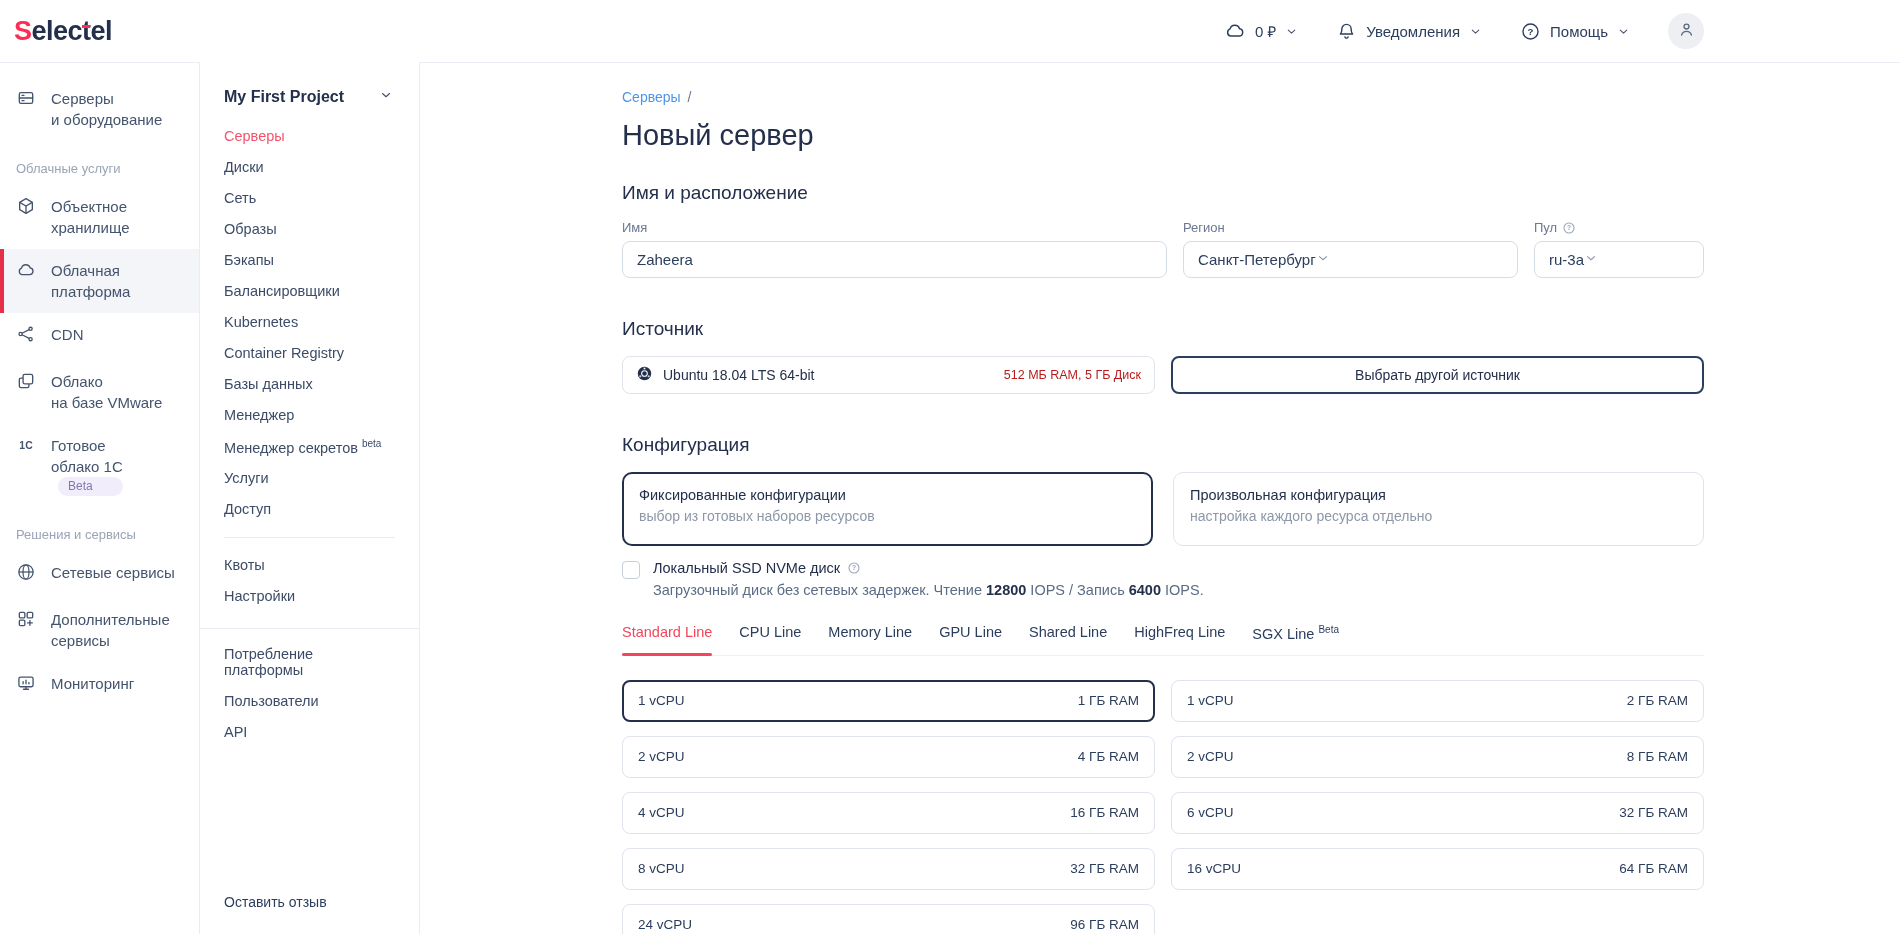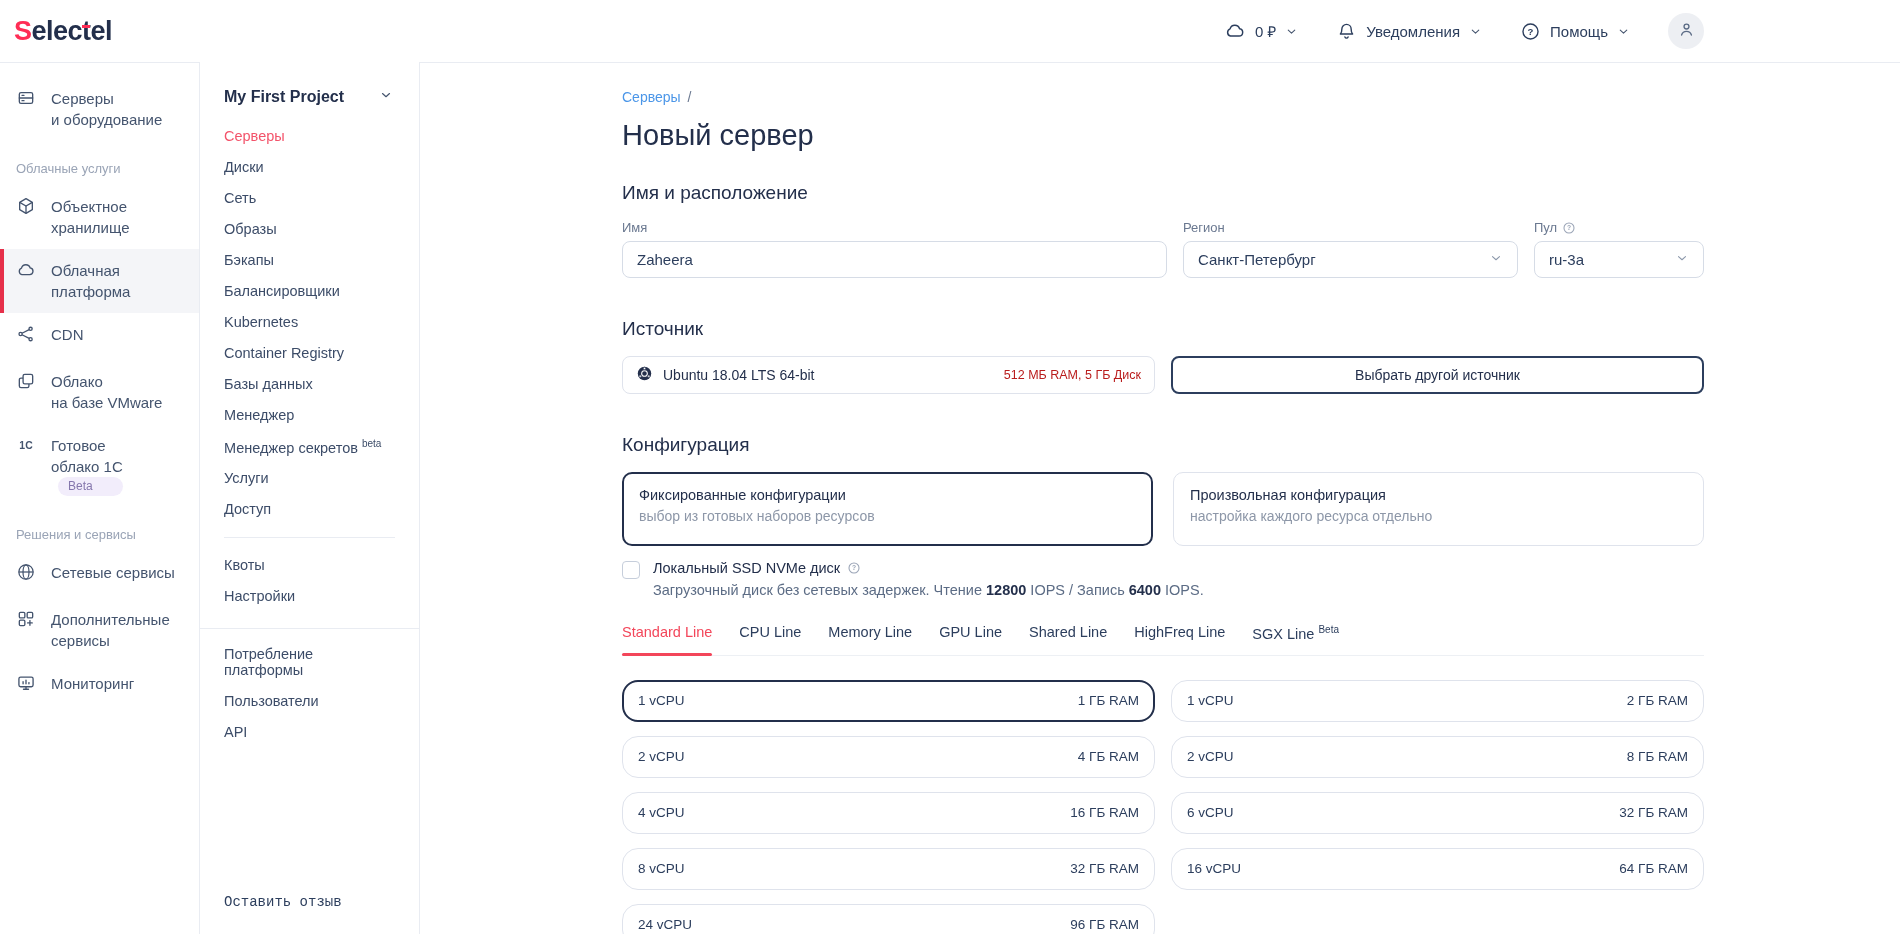--- a/index.html
+++ b/index.html
@@ -37,21 +37,21 @@
   
   .sidebar2 { width:220px; flex:0 0 220px; border-right:1px solid #e9ecf2; padding-top:26px; display:flex; flex-direction:column; }
   .s2-title { padding:0 26px 0 24px; display:flex; align-items:center; justify-content:space-between;
     font-size:16px; font-weight:700; color:#232f4b; cursor:pointer; }
   .s2-group { padding:14px 24px 0; }
   .s2-item { font-size:14.5px; color:#3c4c68; padding:7.5px 0; cursor:pointer; }
   .s2-item.active { color:#f3536a; }
   sup.beta { font-size:10px; color:#3c4c68; }
   .s2-div-inset { border-top:1px solid #e9ecf2; margin:12px 24px; }
   .s2-div-full { border-top:1px solid #e9ecf2; margin:16px 0 2px; }
-  .s2-bottom { margin-top:auto; padding:18px 24px 24px; font-size:14px; color:#2c3e5d; cursor:pointer;font-family:Liberation Mono, monospace; }
+  .s2-bottom { margin-top:auto; padding:18px 24px 24px; font-size:14px; color:#2c3e5d; cursor:pointer; }
 
   
   .main { flex:1; border-top:1px solid #e9ecf2; padding:26px 0 0 202px; }
   .content { width:1082px; }
   .breadcrumb { font-size:14px; }
   .breadcrumb a { color:#4b96e8; text-decoration:none; cursor:pointer; }
   .breadcrumb .sep { color:#6a7890; margin-left:7px; }
   h1 { font-size:29px; font-weight:500; color:#232f4b; margin-top:14px; }
   h2 { font-size:19px; font-weight:500; color:#232f4b; }
   .sec-name { margin-top:30px; }
@@ -59,21 +59,21 @@
   .sec-config { margin-top:40px; }
 
   .fields { display:flex; gap:16px; margin-top:16px; }
   .f-name { flex:1; }
   .f-region { width:335px; flex:0 0 335px; }
   .f-pool { width:170px; flex:0 0 170px; }
   .field-label { font-size:13px; color:#6a7890; margin-bottom:6px; display:flex; align-items:center; gap:5px; }
   .tbox { height:37px; border:1px solid #d6dce6; border-radius:8px; background:#fff;
     display:flex; align-items:center; padding:0 14px; font-size:15px; color:#2c3e5d; width:100%; }
   input.tbox { outline:none; }
-  .select { justify-content:space-between; cursor:pointer; }
+  .select { justify-content:flex-start; cursor:pointer; }
   .select svg { color:#8b97aa; }
 
   .source-row { display:grid; grid-template-columns:1fr 1fr; gap:16px; margin-top:16px; }
   .source-card { height:38px; border:1px solid #dfe3ec; border-radius:8px; display:flex; align-items:center; gap:10px; padding:0 13px; }
   .source-name { font-size:14px; color:#232f4b; }
   .source-specs { margin-left:auto; font-size:12.5px; color:#b91c1c; }
   .change-btn { height:38px; border:2px solid #2c3e5d; border-radius:8px; background:#fff;
     display:flex; align-items:center; justify-content:center; font-size:14px; color:#232f4b; cursor:pointer; }
 
   .config-row { display:grid; grid-template-columns:1fr 1fr; gap:20px; margin-top:16px; }
@@ -89,21 +89,21 @@
   .cb-desc b { color:#232f4b; }
   .qicon { color:#9aa4b6; display:inline-flex; }
 
   .tabs { display:flex; gap:27px; margin-top:26px; border-bottom:1px solid #edf0f4; }
   .tab { font-size:14.5px; color:#2c3e5d; padding-bottom:13px; position:relative; cursor:pointer; white-space:nowrap; }
   .tab sup { font-size:10px; }
   .tab.active { color:#f3465a; }
   .tab.active::after { content:""; position:absolute; left:0; right:0; bottom:-1px; height:3px; border-radius:2px; background:#f3465a; }
 
   .flavors { display:grid; grid-template-columns:1fr 1fr; gap:14px 16px; margin-top:24px; }
-  .flavor { height:42px; border:1px solid #dfe3ec; border-radius:16px; background:#fff; cursor:pointer;
+  .flavor { height:42px; border:1px solid #dfe3ec; border-radius:8px; background:#fff; cursor:pointer;
     display:flex; align-items:center; justify-content:space-between; padding:0 15px; font-size:13.5px; color:#2c3e5d; }
   .flavor.selected { border:2px solid #232f4b; padding:0 14px; }
 </style>
 </head>
 <body>
 
 <div class="header">
   <div class="logo"><span class="red">S</span><span>elec</span><span class="t">t</span><span>el</span></div>
   <div class="header-right">
     <div class="h-group">

